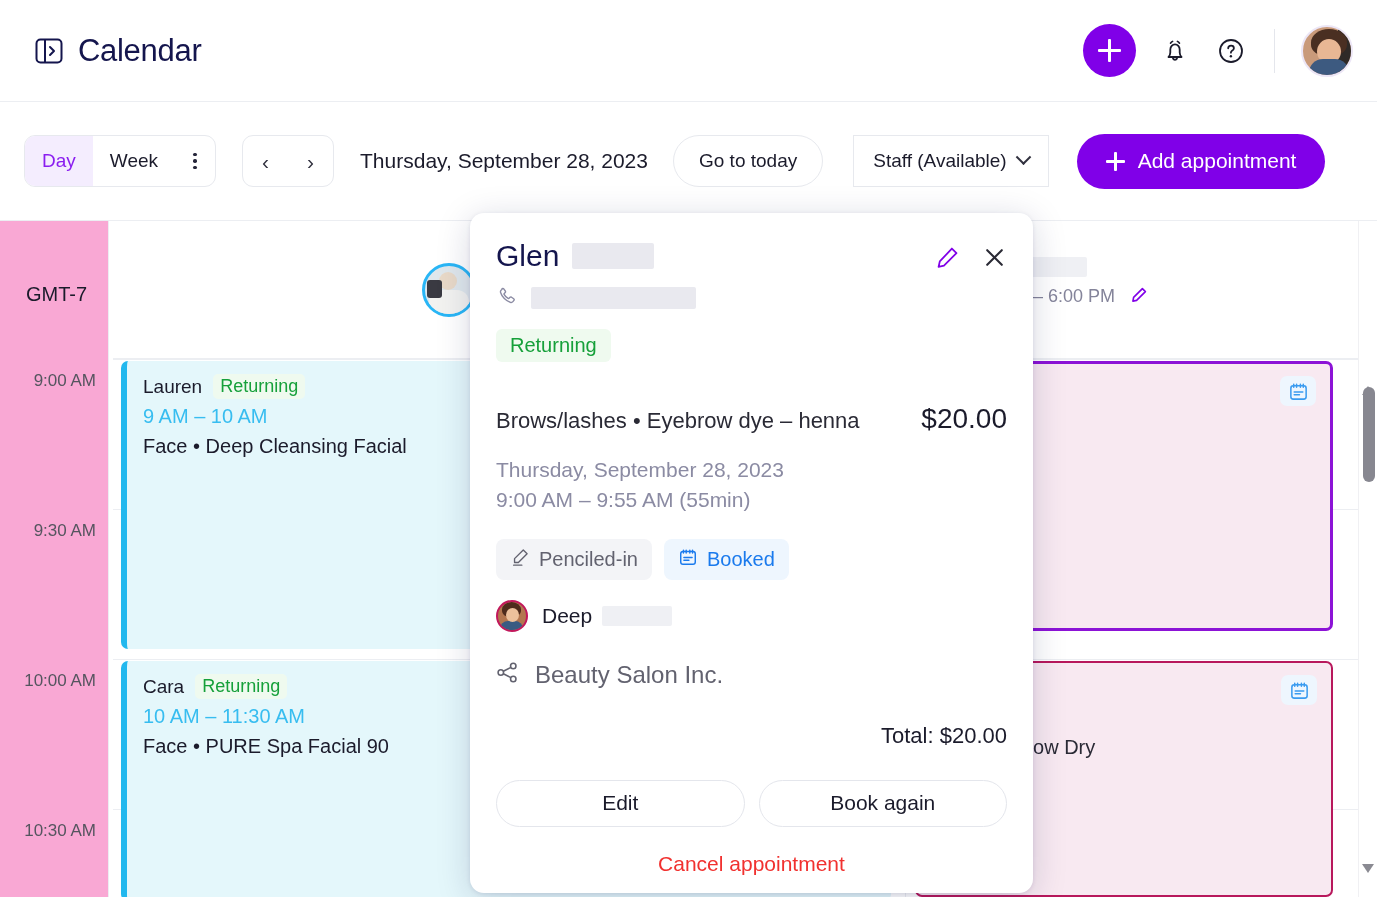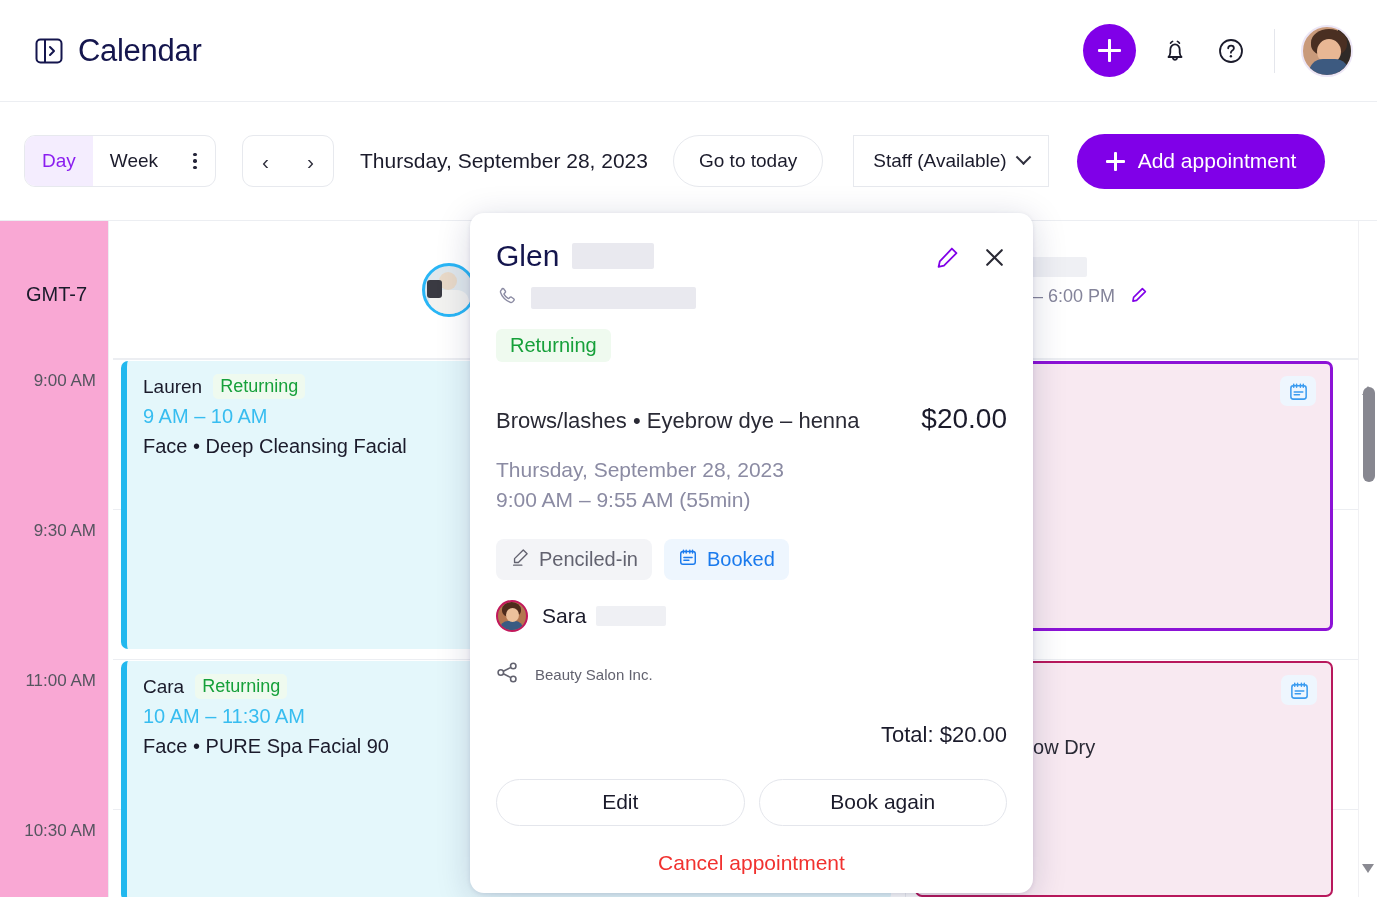--- a/index.html
+++ b/index.html
@@ -257,21 +257,21 @@
     overflow: hidden; position: relative; background: #b3764f; flex: 0 0 auto;
   }
   .psa-hair { position:absolute; left:4px; top:0; width:19px; height:15px;
     border-radius: 50% 50% 40% 40%; background:#4e2b1c; }
   .psa-face { position:absolute; left:8px; top:6px; width:13px; height:14px;
     border-radius:50%; background:#edc19c; }
   .psa-body { position:absolute; left:2px; bottom:-2px; width:23px; height:11px;
     border-radius:8px 8px 0 0; background:#3a5b82; }
   .pop-staff-name { font-size: 21px; color: #1b1b2b; display: flex; align-items: center; gap: 10px; }
   .pop-org { display: flex; align-items: center; gap: 16px; margin-top: 29px; }
-  .pop-org-name { font-size: 15px; color: #62626f; }
+  .pop-org-name { font-size: 24px; color: #62626f; }
   .pop-total { text-align: right; font-size: 22px; color: #1b1b2b; margin-top: 34px; }
   .pop-btnrow { display: flex; gap: 14px; margin-top: 31px; }
   .pop-btn {
     flex: 1; height: 47px; border-radius: 24px; border: 1px solid #e4e6ec;
     background: #fff; font-size: 21px; color: #1b1b2b; cursor: pointer;
     font-family: inherit;
   }
   .pop-btnrow2 { display: flex; align-items: center; gap: 14px; margin-top: 14px; }
   .btn-cancel {
     flex: 1; height: 47px; border: none; background: none; cursor: pointer;
@@ -384,21 +384,21 @@
             </svg>
           </span>
         </div>
       </div>
     </div>
 
     <div class="gutter">
       <div class="tz-label">GMT-7</div>
       <div class="slot-label" style="top:150px;">9:00 AM</div>
       <div class="slot-label" style="top:300px;">9:30 AM</div>
-      <div class="slot-label" style="top:450px;">11:00 AM</div>
+      <div class="slot-label" style="top:450px;">10:00 AM</div>
       <div class="slot-label" style="top:600px;">10:30 AM</div>
     </div>
 
     <div class="grid">
       <div class="hline" style="top:0;"></div>
       <div class="hline" style="top:150px;"></div>
       <div class="hline" style="top:300px;"></div>
       <div class="hline" style="top:450px;"></div>
       <div class="vline" style="left:792px;"></div>
 
@@ -514,21 +514,21 @@
       </div>
     </div>
 
     <div class="pop-staff">
       <span class="pop-staff-av">
         <span class="psa-body"></span>
           <span class="psa-hair"></span>
           <span class="psa-face"></span>
       </span>
       <span class="pop-staff-name">
-        <span>Sara</span>
+        <span>Deep</span>
         <span class="redact soft" style="width:70px;height:20px;"></span>
       </span>
     </div>
 
     <div class="pop-org">
       <span>
         <svg width="23" height="23" viewBox="0 0 22 22" fill="none">
           <circle cx="16.5" cy="4.8" r="2.6" stroke="#62626f" stroke-width="1.5"></circle>
           <circle cx="16.5" cy="17.2" r="2.6" stroke="#62626f" stroke-width="1.5"></circle>
           <circle cx="4.6" cy="11" r="2.6" stroke="#62626f" stroke-width="1.5"></circle>

